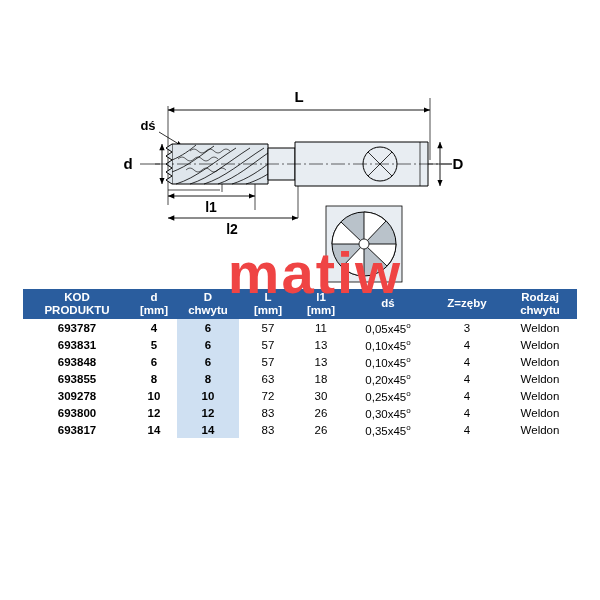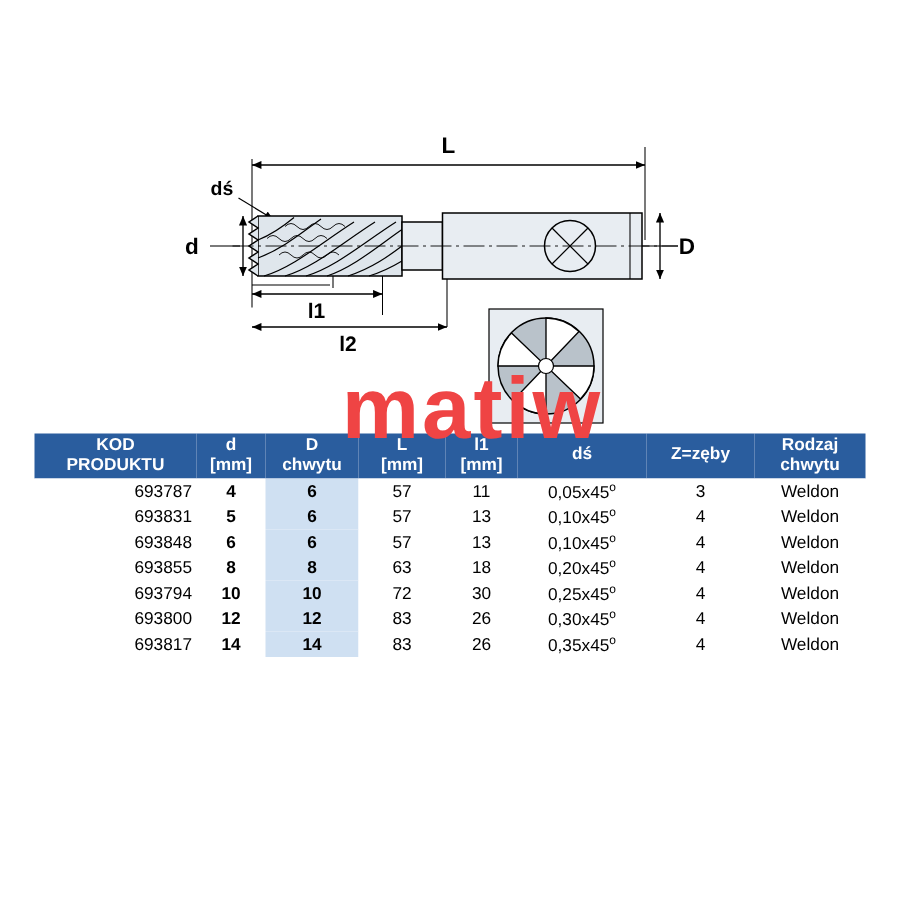--- a/index.html
+++ b/index.html
@@ -78,22 +78,22 @@
   }
   table.spec tbody td {
     padding: 1px 3px;
     text-align: center;
     background: #ffffff;
     border: none;
     height: 15px;
     font-size: 11.5px;
   }
   table.spec tbody td.code {
-    font-weight: normal;
-    text-align: right;
+    font-weight: bold;
+    text-align: center;
   }
   table.spec tbody td.hl {
     background: #cfe0f2;
     font-weight: bold;
   }
   table.spec tbody td.dcol {
     font-weight: bold;
   }
   table.spec tbody td.holder {
     text-align: center;
@@ -302,21 +302,21 @@
             <td class="code">693855</td>
             <td class="dcol">8</td>
             <td class="hl">8</td>
             <td>63</td>
             <td>18</td>
             <td>0,20x45<span class="sup">o</span></td>
             <td>4</td>
             <td class="holder">Weldon</td>
           </tr>
           <tr>
-            <td class="code">693794</td>
+            <td class="code">309278</td>
             <td class="dcol">10</td>
             <td class="hl">10</td>
             <td>72</td>
             <td>30</td>
             <td>0,25x45<span class="sup">o</span></td>
             <td>4</td>
             <td class="holder">Weldon</td>
           </tr>
           <tr>
             <td class="code">693800</td>

